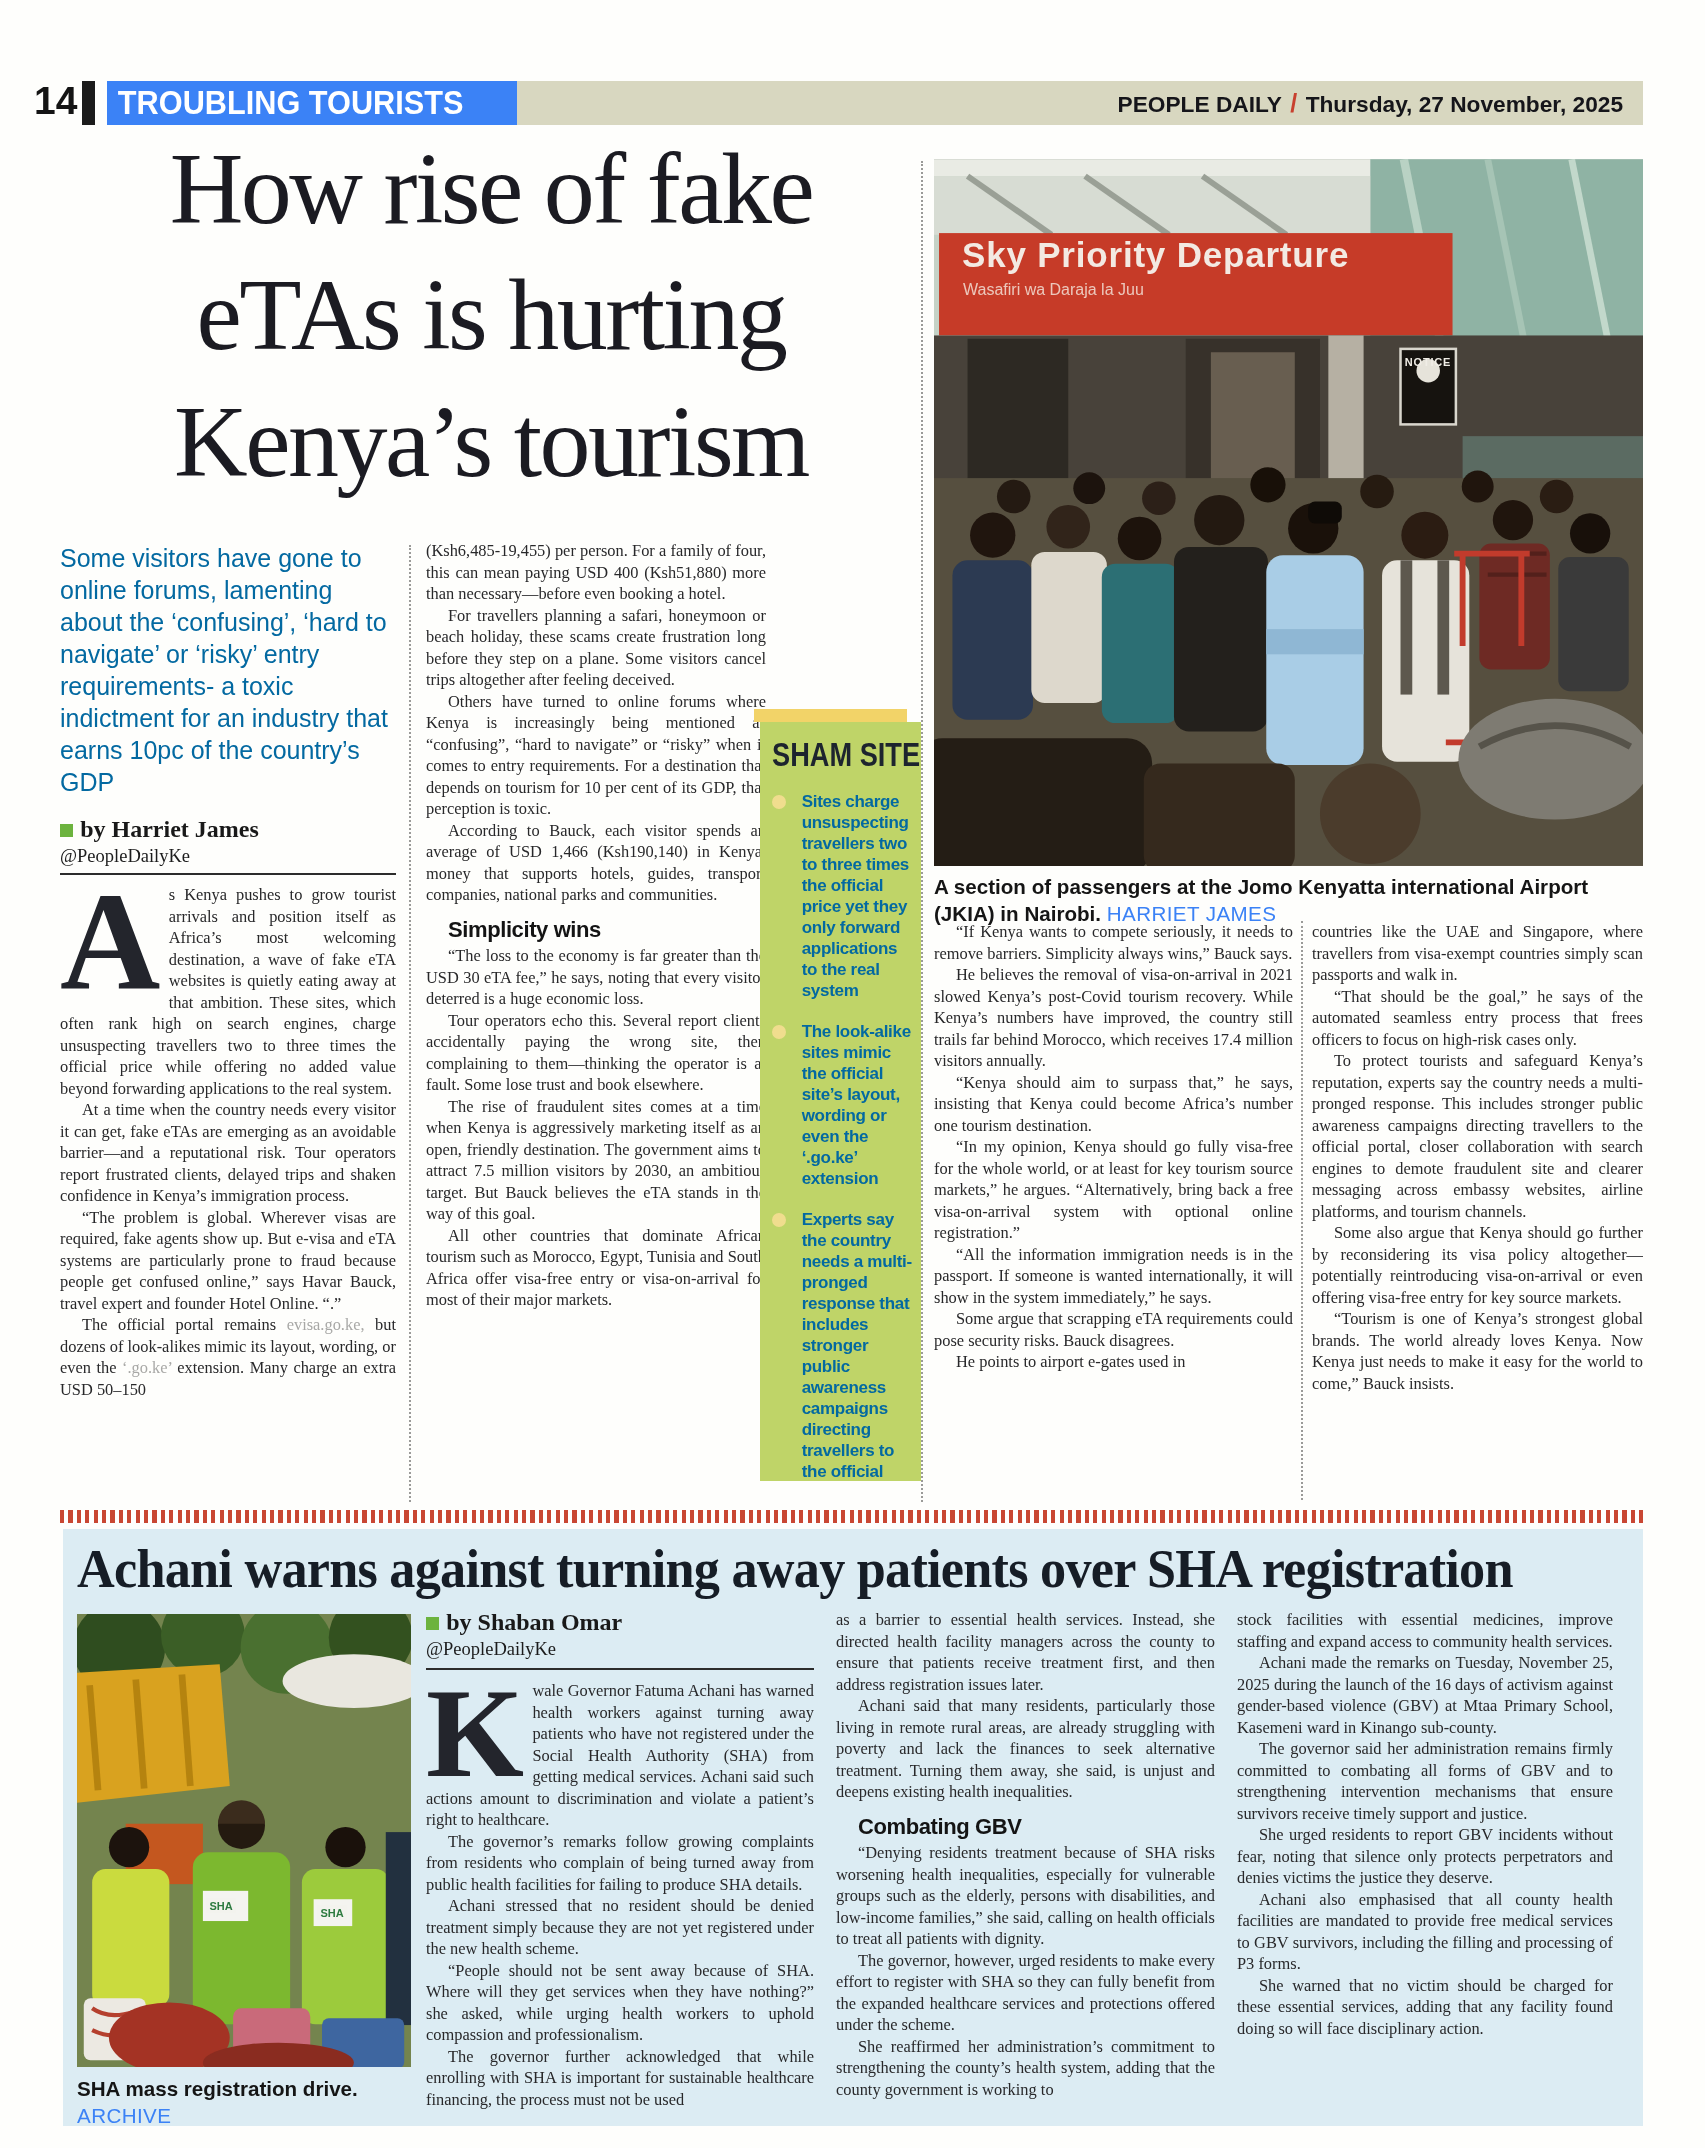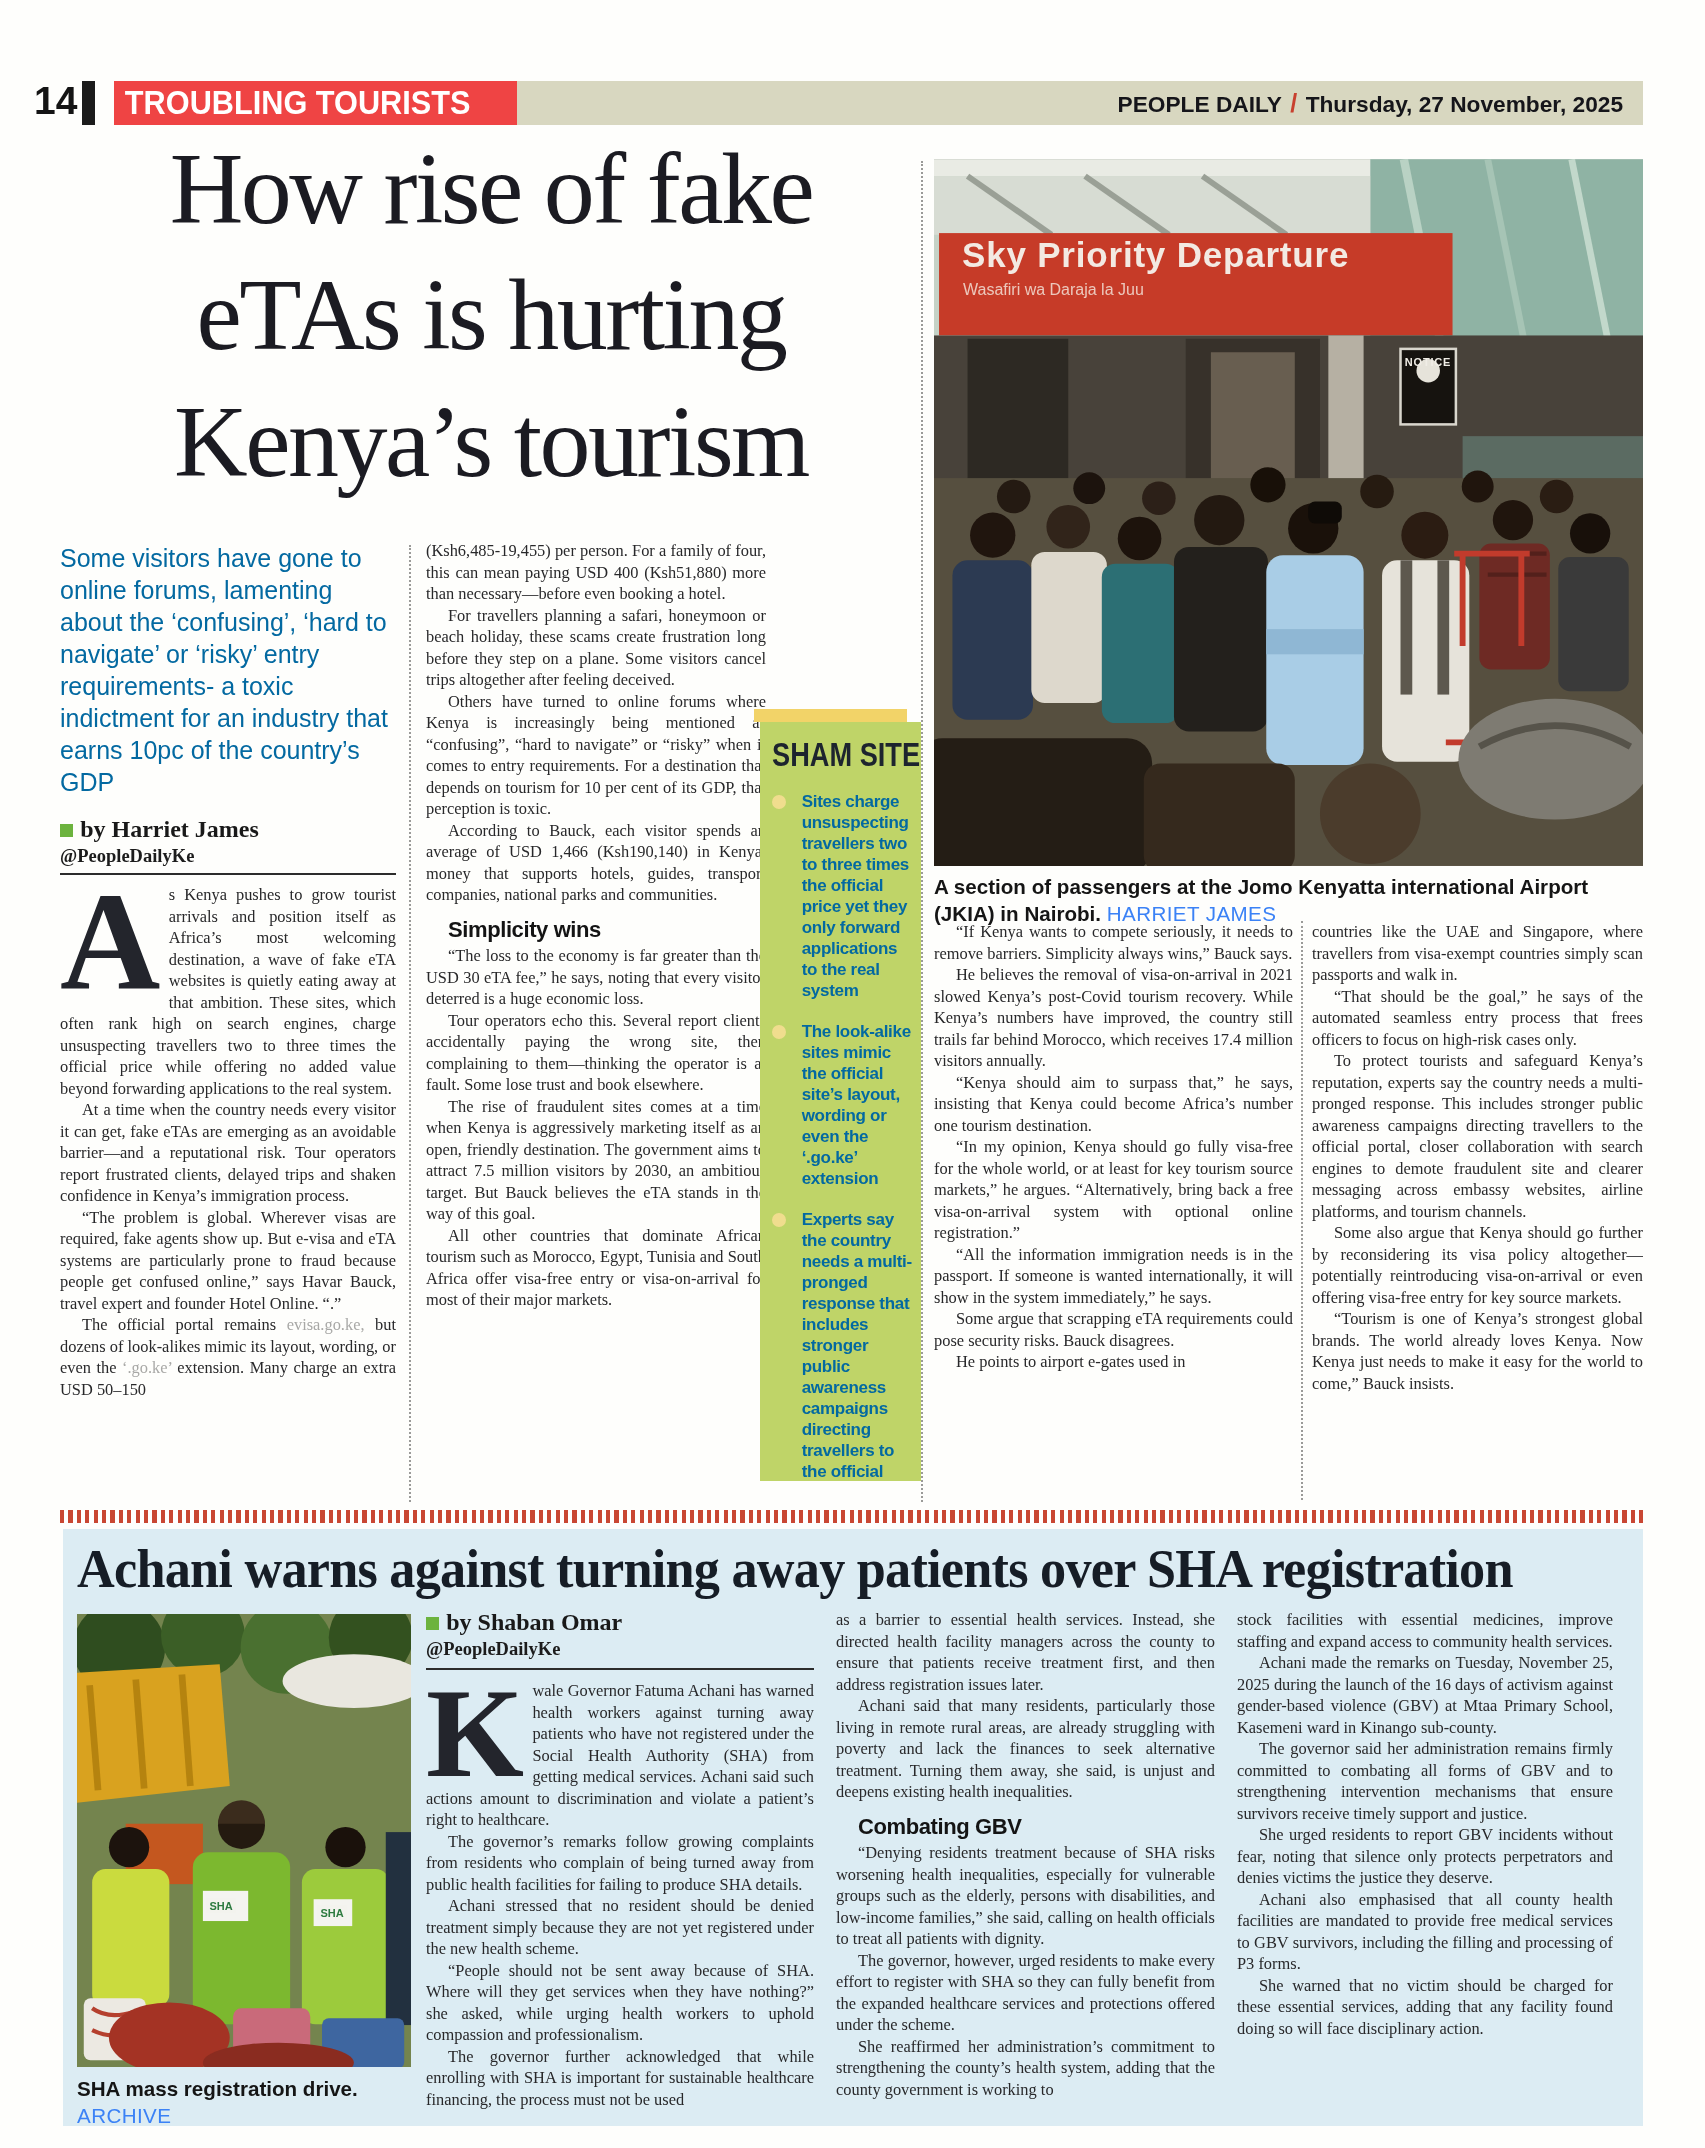--- a/index.html
+++ b/index.html
@@ -3,37 +3,37 @@
 <meta charset="utf-8">
 <style>
   html,body{margin:0;padding:0;background:#ffffff;}
   #page{position:relative;width:1706px;height:2148px;background:#fefefc;overflow:hidden;
         font-family:"Liberation Serif",serif;color:#2e2e2e;}
   .abs{position:absolute;}
   
   #page-num{left:34px;top:79px;font-family:"Liberation Sans",sans-serif;font-weight:bold;
             font-size:39px;color:#141414;}
   #hdr-black{left:82px;top:81px;width:13.4px;height:44px;background:#1b1b1b;}
-  #hdr-red{left:114px;top:81px;width:432px;height:44px;background:#ef4444;}
+  #hdr-red{left:107px;top:81px;width:432px;height:44px;background:#3b82f6;}
   #hdr-red span{display:inline-block;padding-left:11.7px;line-height:44px;color:#fff;
       font-family:"Liberation Sans",sans-serif;font-weight:bold;font-size:33px;
       transform:scaleX(.93);transform-origin:left center;white-space:nowrap;}
   #hdr-beige{left:517px;top:81px;width:1126px;height:44px;background:#d8d7c0;
       font-family:"Liberation Sans",sans-serif;font-weight:bold;font-size:22.7px;color:#15151a;
       text-align:right;line-height:44px;padding-right:20px;box-sizing:border-box;}
   #hdr-beige .slash{color:#c8402e;margin:0 8.4px;font-size:25px;}
   
   #lead-headline{left:59px;top:126px;width:864px;font-weight:normal;font-size:102px;
       line-height:1.24;letter-spacing:-2.5px;color:#1b1b22;white-space:pre-line;text-align:center;}
   #standfirst{left:60px;top:542px;width:337px;font-family:"Liberation Sans",sans-serif;
       font-size:25px;line-height:1.28;color:#0369a1;}
   .byline-block{font-family:"Liberation Serif",serif;}
   .gsq{display:inline-block;width:12.6px;height:12.6px;background:#6cb33e;margin-right:7.6px;}
   .byname{font-weight:bold;font-size:24px;color:#191919;}
-  .byhandle{font-weight:bold;font-size:18.5px;color:#1c1c1c;margin-top:2.5px;margin-left:0px;}
+  .byhandle{font-weight:normal;font-size:18.5px;color:#1c1c1c;margin-top:2.5px;margin-left:0px;}
   #lead-byline{left:60px;top:816px;width:336px;}
   #lead-rule{left:60px;top:873px;width:336px;border-top:2.5px solid #2c2c2c;}
   .bodycol{font-size:16.4px;line-height:21.5px;text-align:justify;color:#28282a;}
   .bodycol p{margin:0;}
   .bodycol p.ind{text-indent:22px;}
   #col1{left:60px;top:884px;width:336px;height:623px;overflow:hidden;}
   #col2{left:426px;top:540px;width:340px;height:965px;overflow:hidden;}
   #colA{left:934px;top:921px;width:359px;height:584px;overflow:hidden;}
   #colB{left:1312px;top:921px;width:331px;height:584px;overflow:hidden;}
   .dcap{float:left;font-weight:bold;font-size:139px;line-height:.73;padding:8.4px 8.4px 0 0;

